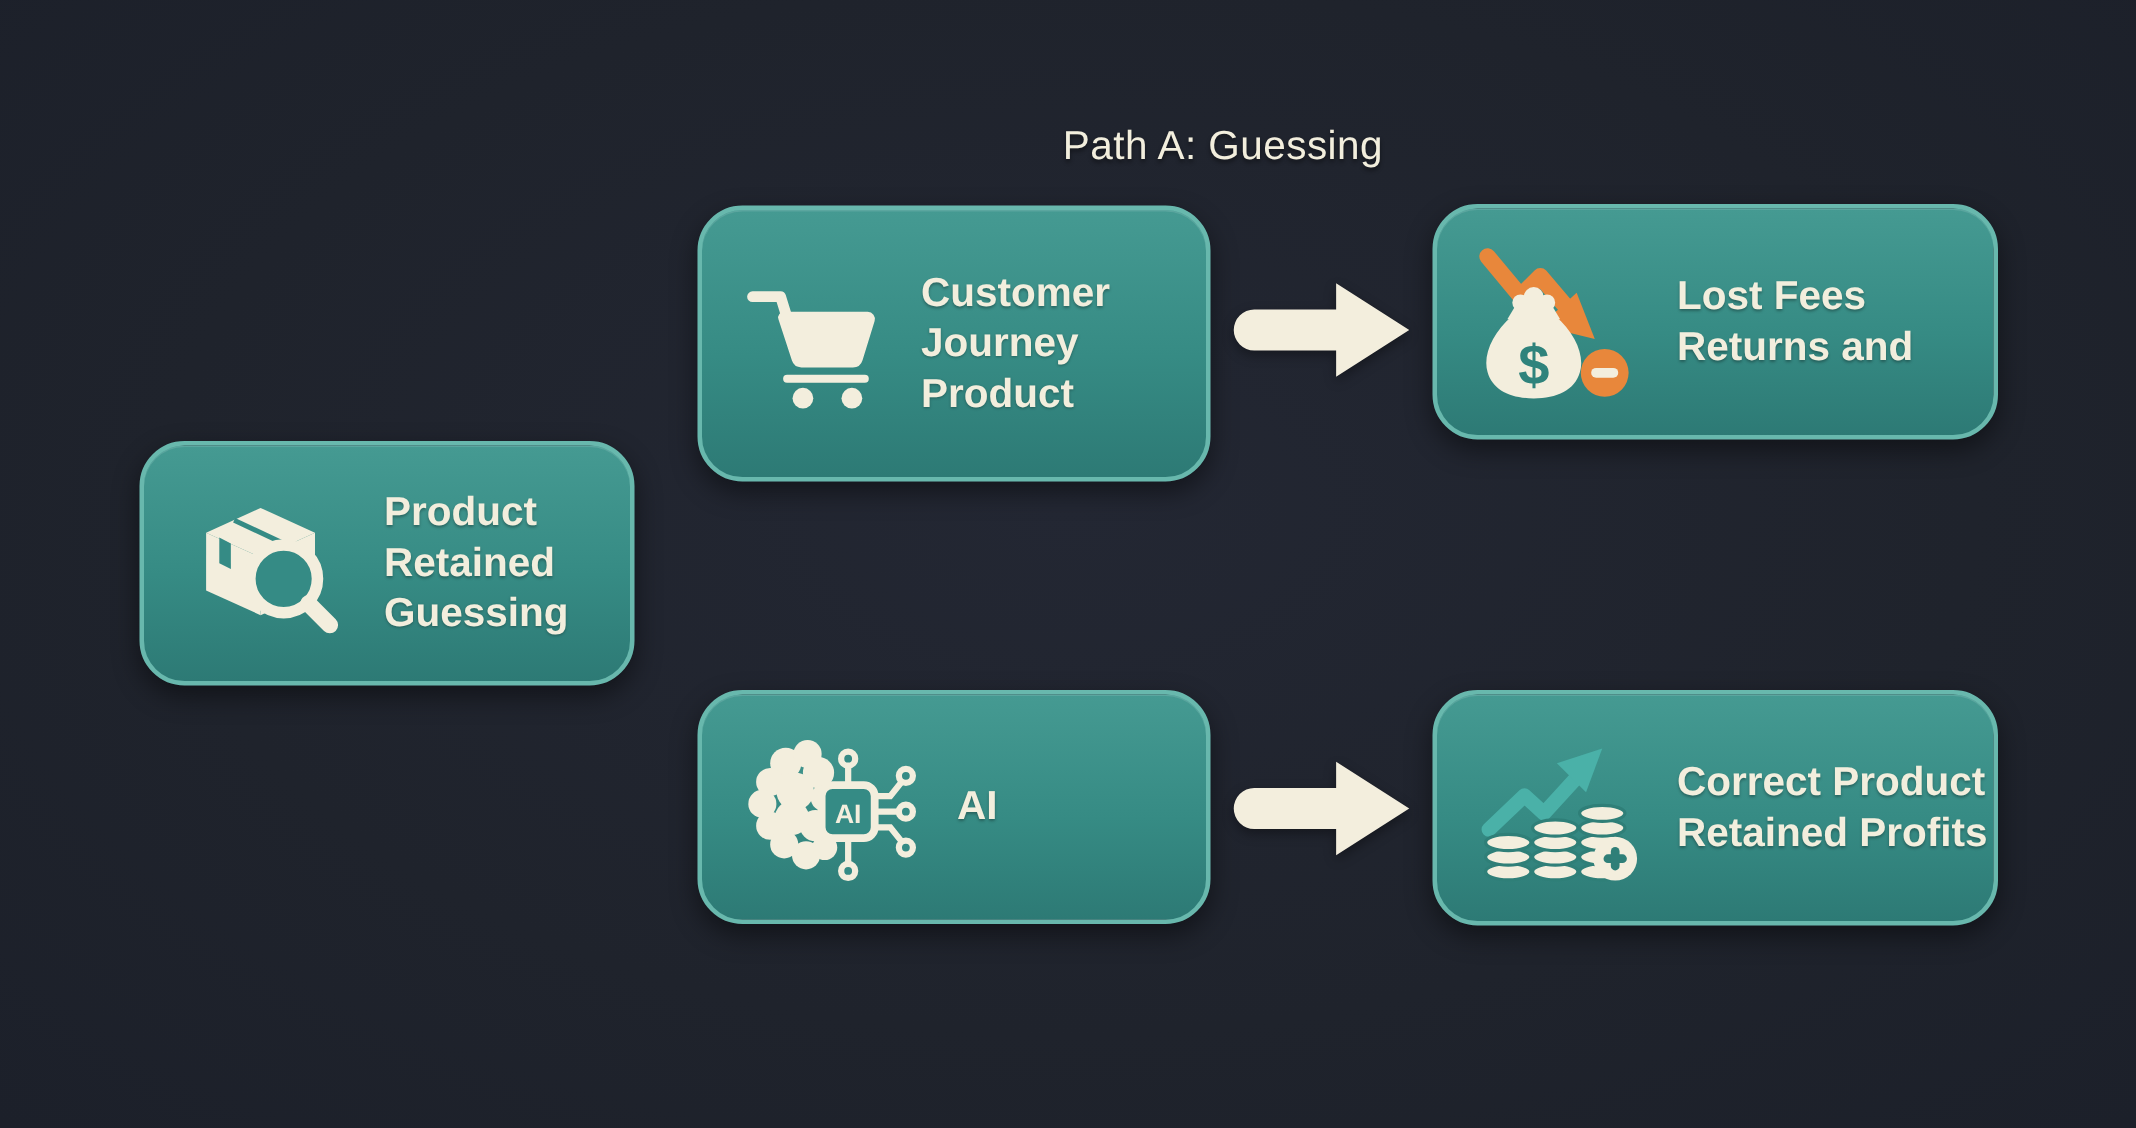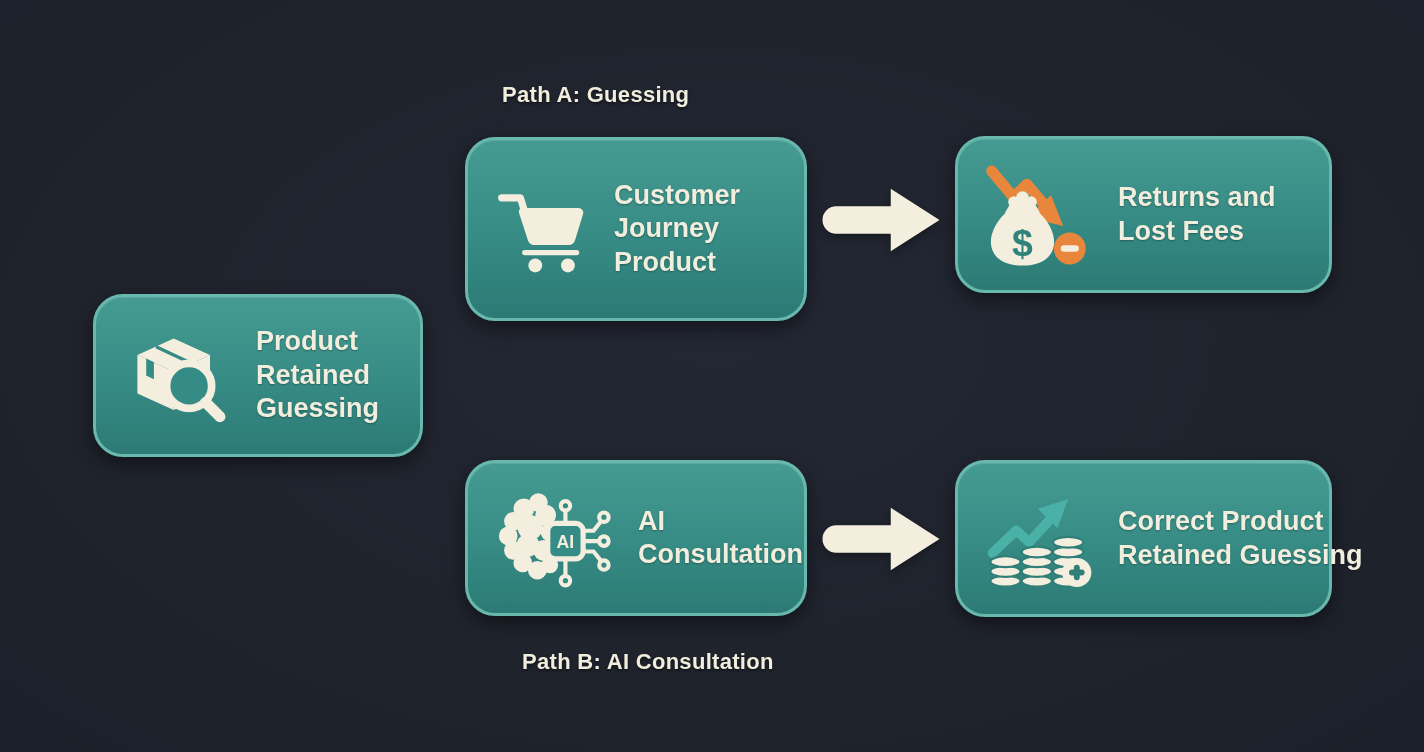--- a/index.html
+++ b/index.html
@@ -2,22 +2,22 @@
 <html><head>
 <meta charset="utf-8">
 <style>
   html,body{margin:0;padding:0;background:#14161d;}
   #stage{
     position:relative;width:1424px;height:752px;overflow:hidden;
     background:radial-gradient(ellipse at 50% 45%, #232733 0%, #1f232c 60%, #1c202a 100%);
     font-family:"Liberation Sans",sans-serif;
   }
   .path-label{
-    position:absolute;color:#f2eedd;font-size:22px;font-weight:700;
-    text-align:left;width:420px;letter-spacing:.3px;
+    position:absolute;color:#f2eedd;font-size:27px;font-weight:400;
+    text-align:right;width:420px;letter-spacing:.3px;
     text-shadow:0 2px 3px rgba(0,0,0,.45);
   }
   #path-a-label{left:502px;top:82px;}
   #path-b-label{left:522px;top:649px;}
   .node{
     position:absolute;display:flex;align-items:center;box-sizing:border-box;
     gap:24px;padding:0 18px 0 26px;border-radius:30px;
     border:3px solid #68b8ad;
     background:linear-gradient(180deg,#459a92 0%,#368b84 55%,#2d7a75 100%);
     box-shadow:0 7px 18px rgba(0,0,0,.45), inset 0 1px 0 rgba(255,255,255,.12);
@@ -95,22 +95,22 @@
         <circle cx="35" cy="34.5" r="6" fill="#f3eedd"></circle>
         <circle cx="43" cy="38" r="5" fill="#f3eedd"></circle>
         <path d="M25 38 h20 l6 10 h-32 Z" fill="#f3eedd"></path>
         <path d="M22 46 C10 56 4 70 7 80 C10 91 21 96 35 96 C49 96 60 91 63 80 C66 70 60 56 48 46 Z" fill="#f3eedd"></path>
         <text x="35" y="87" font-size="34" font-weight="bold" fill="#2f837c" text-anchor="middle" font-family="Liberation Sans, sans-serif">$</text>
         <circle cx="78" cy="80.5" r="14.5" fill="#e8873b"></circle>
         <rect x="69.8" y="77.5" width="16.4" height="6" rx="3" fill="#f3eedd"></rect>
       </svg>
     </div>
     <div class="node-text">
+      <span>Lost Fees</span>
       <span>Returns and</span>
-      <span>Lost Fees</span>
     </div>
   </div>
 
   <div id="node-ai" class="node">
     <div class="icon-wrap">
       <svg width="120" height="104" viewBox="0 0 112 100">
         <g fill="#f3eedd">
           <circle cx="27" cy="22" r="10"></circle>
             <circle cx="41" cy="16" r="9"></circle>
           <circle cx="17" cy="34" r="9"></circle>
@@ -138,21 +138,20 @@
           <circle cx="104" cy="76" r="4.5"></circle>
             <circle cx="67" cy="19" r="4.5"></circle>
           <circle cx="67" cy="91" r="4.5"></circle>
         </g>
         <rect x="50" y="36" width="34" height="34" rx="7" fill="#358b85" stroke="#f3eedd" stroke-width="5"></rect>
         <text x="67" y="60" font-size="17" font-weight="bold" fill="#f3eedd" text-anchor="middle" font-family="Liberation Sans, sans-serif">AI</text>
       </svg>
     </div>
     <div class="node-text">
       <span>AI</span>
-      <span>Consultation</span>
     </div>
   </div>
 
   <div id="flow-arrow-b" class="flow-arrow">
     <svg width="122" height="78" viewBox="0 0 124 80">
       <path d="M16 26 H72 V8 L122 40 L72 72 V54 H16 A14 14 0 0 1 16 26 Z" fill="#f3eedd"></path>
     </svg>
   </div>
 
   <div id="node-correct" class="node">
@@ -174,19 +173,18 @@
             <ellipse cx="77" cy="62" rx="14" ry="5"></ellipse>
             <ellipse cx="77" cy="53" rx="14" ry="5"></ellipse>
         </g>
         <circle cx="85" cy="81" r="13.5" fill="#f3eedd"></circle>
         <rect x="77.8" y="78.3" width="14.4" height="5.4" rx="2.7" fill="#2f7f78"></rect>
         <rect x="82.3" y="73.8" width="5.4" height="14.4" rx="2.7" fill="#2f7f78"></rect>
       </svg>
     </div>
     <div class="node-text">
       <span>Correct Product</span>
-      <span>Retained Guessing</span>
+      <span>Retained Profits</span>
     </div>
   </div>
 
-  <div id="path-b-label" class="path-label">Path B: AI Consultation</div>
 
 </div>
 
 </body></html>

